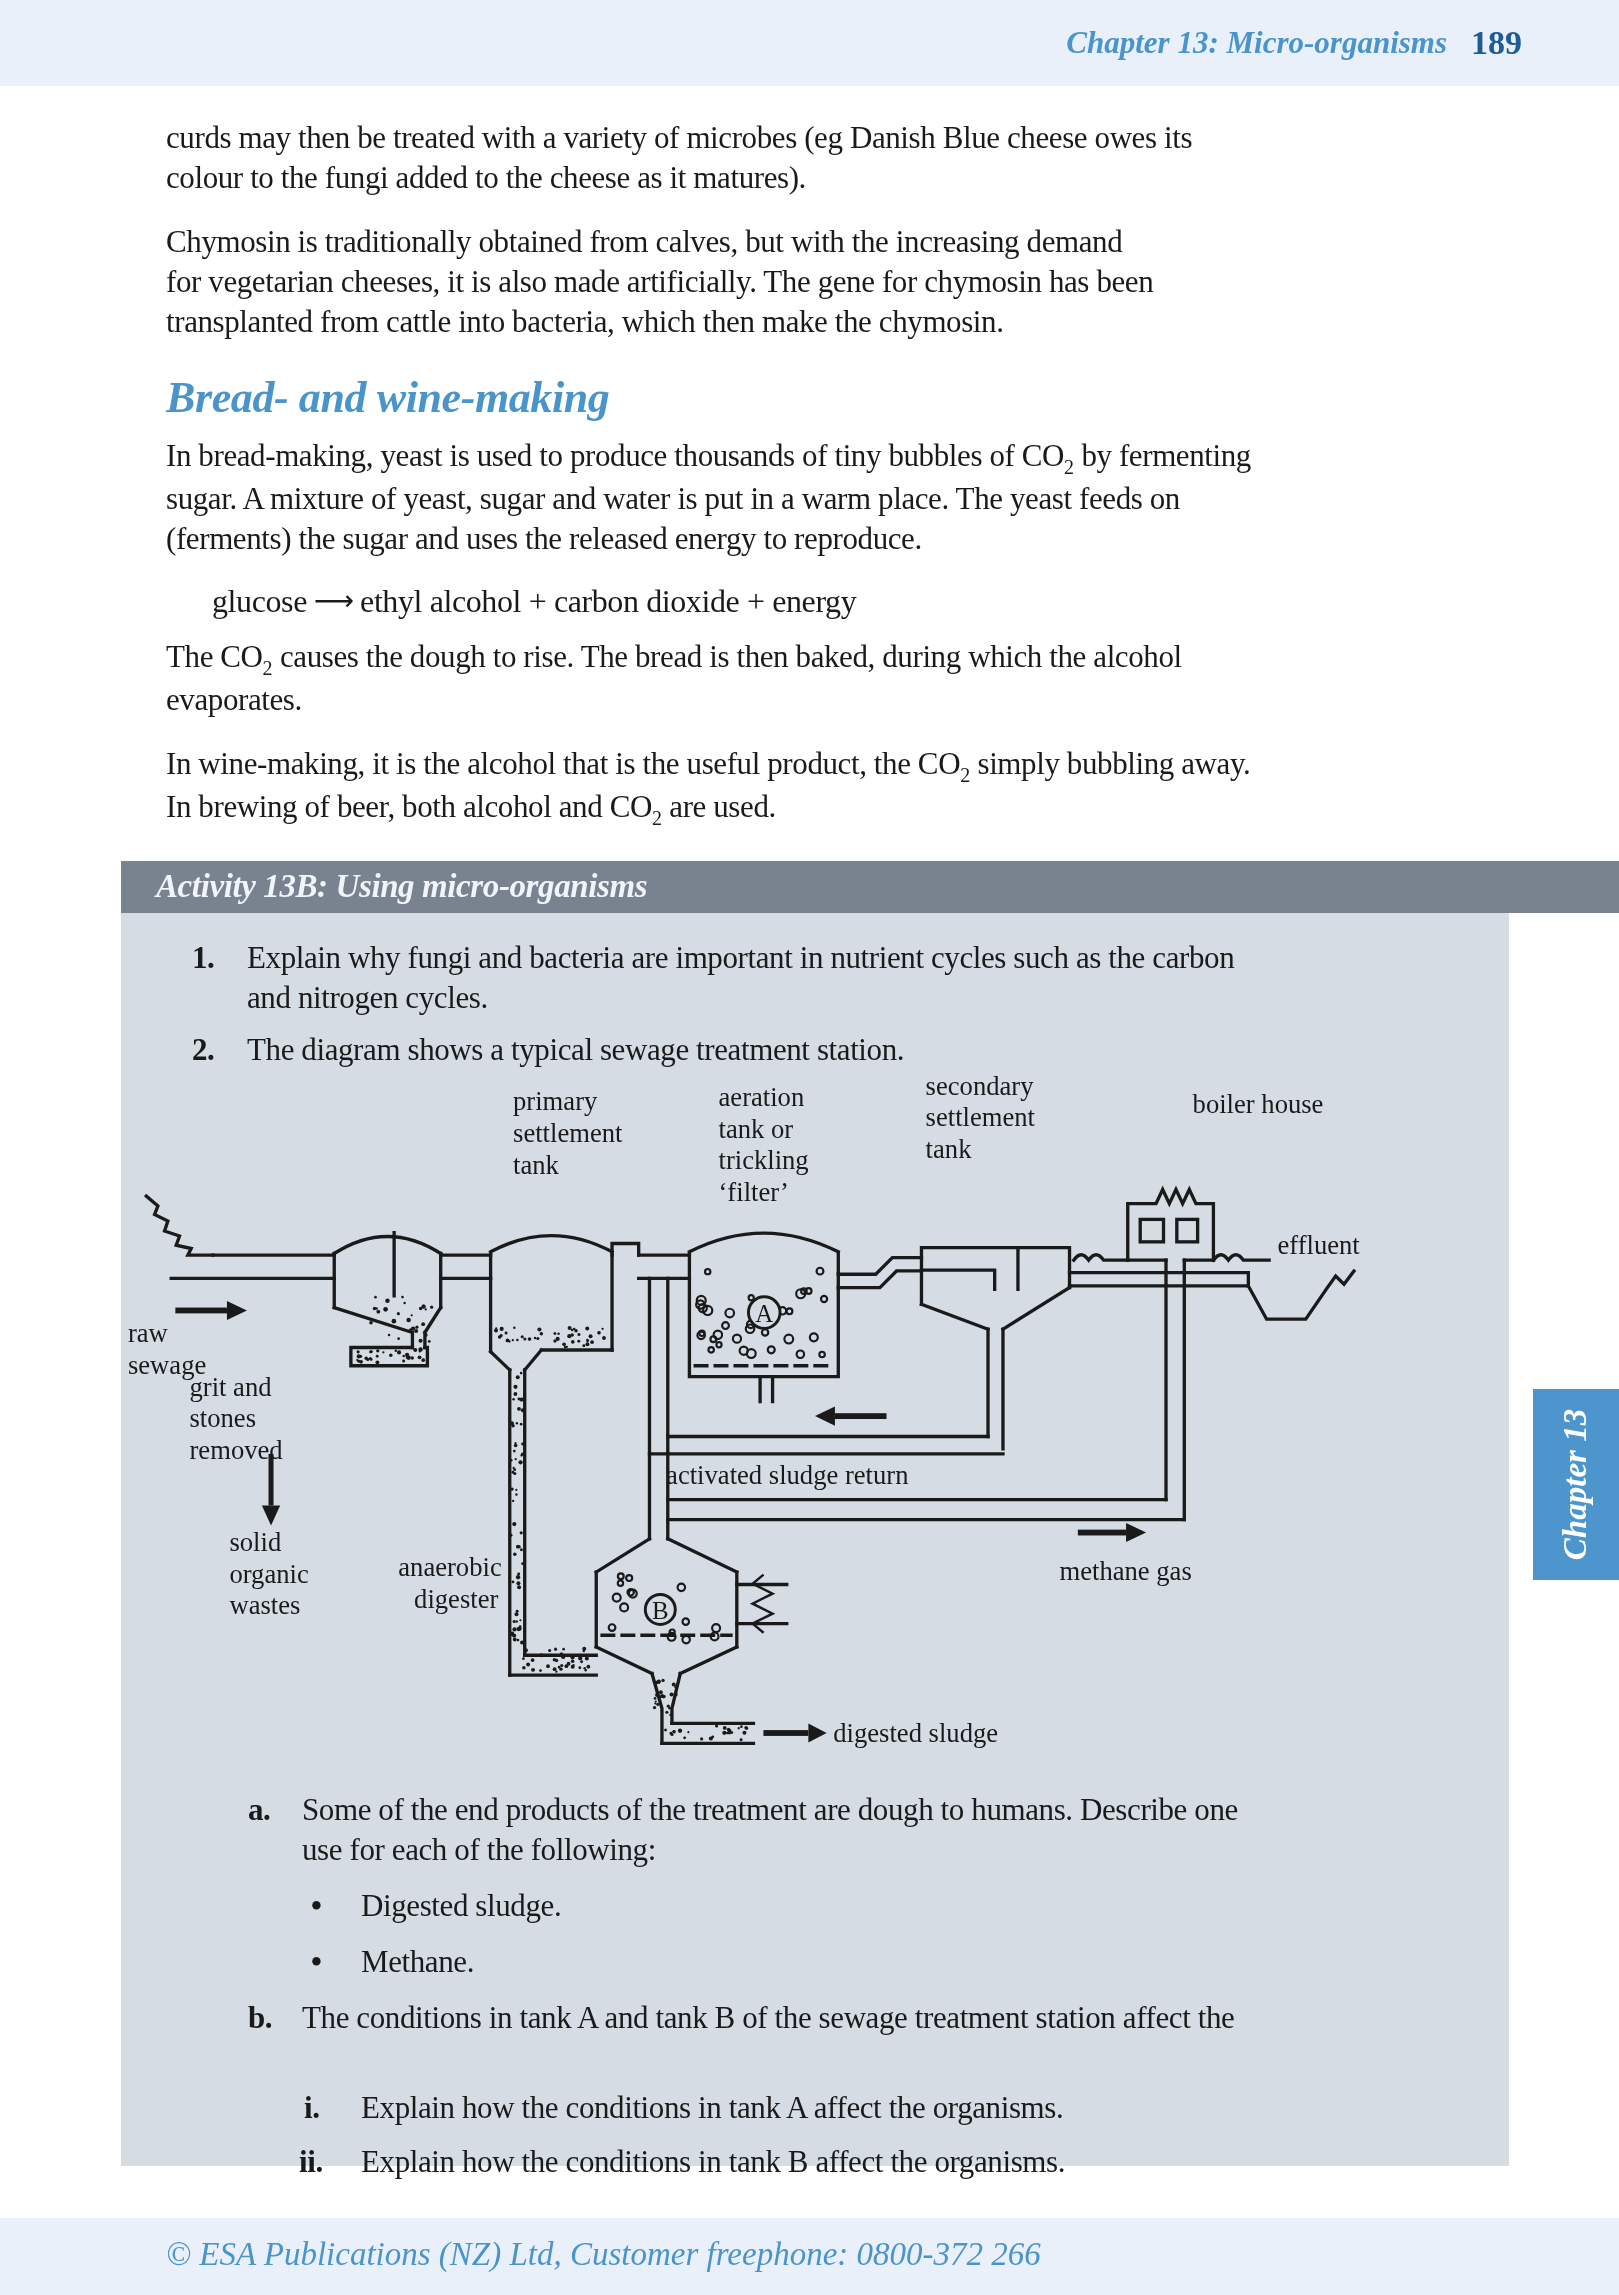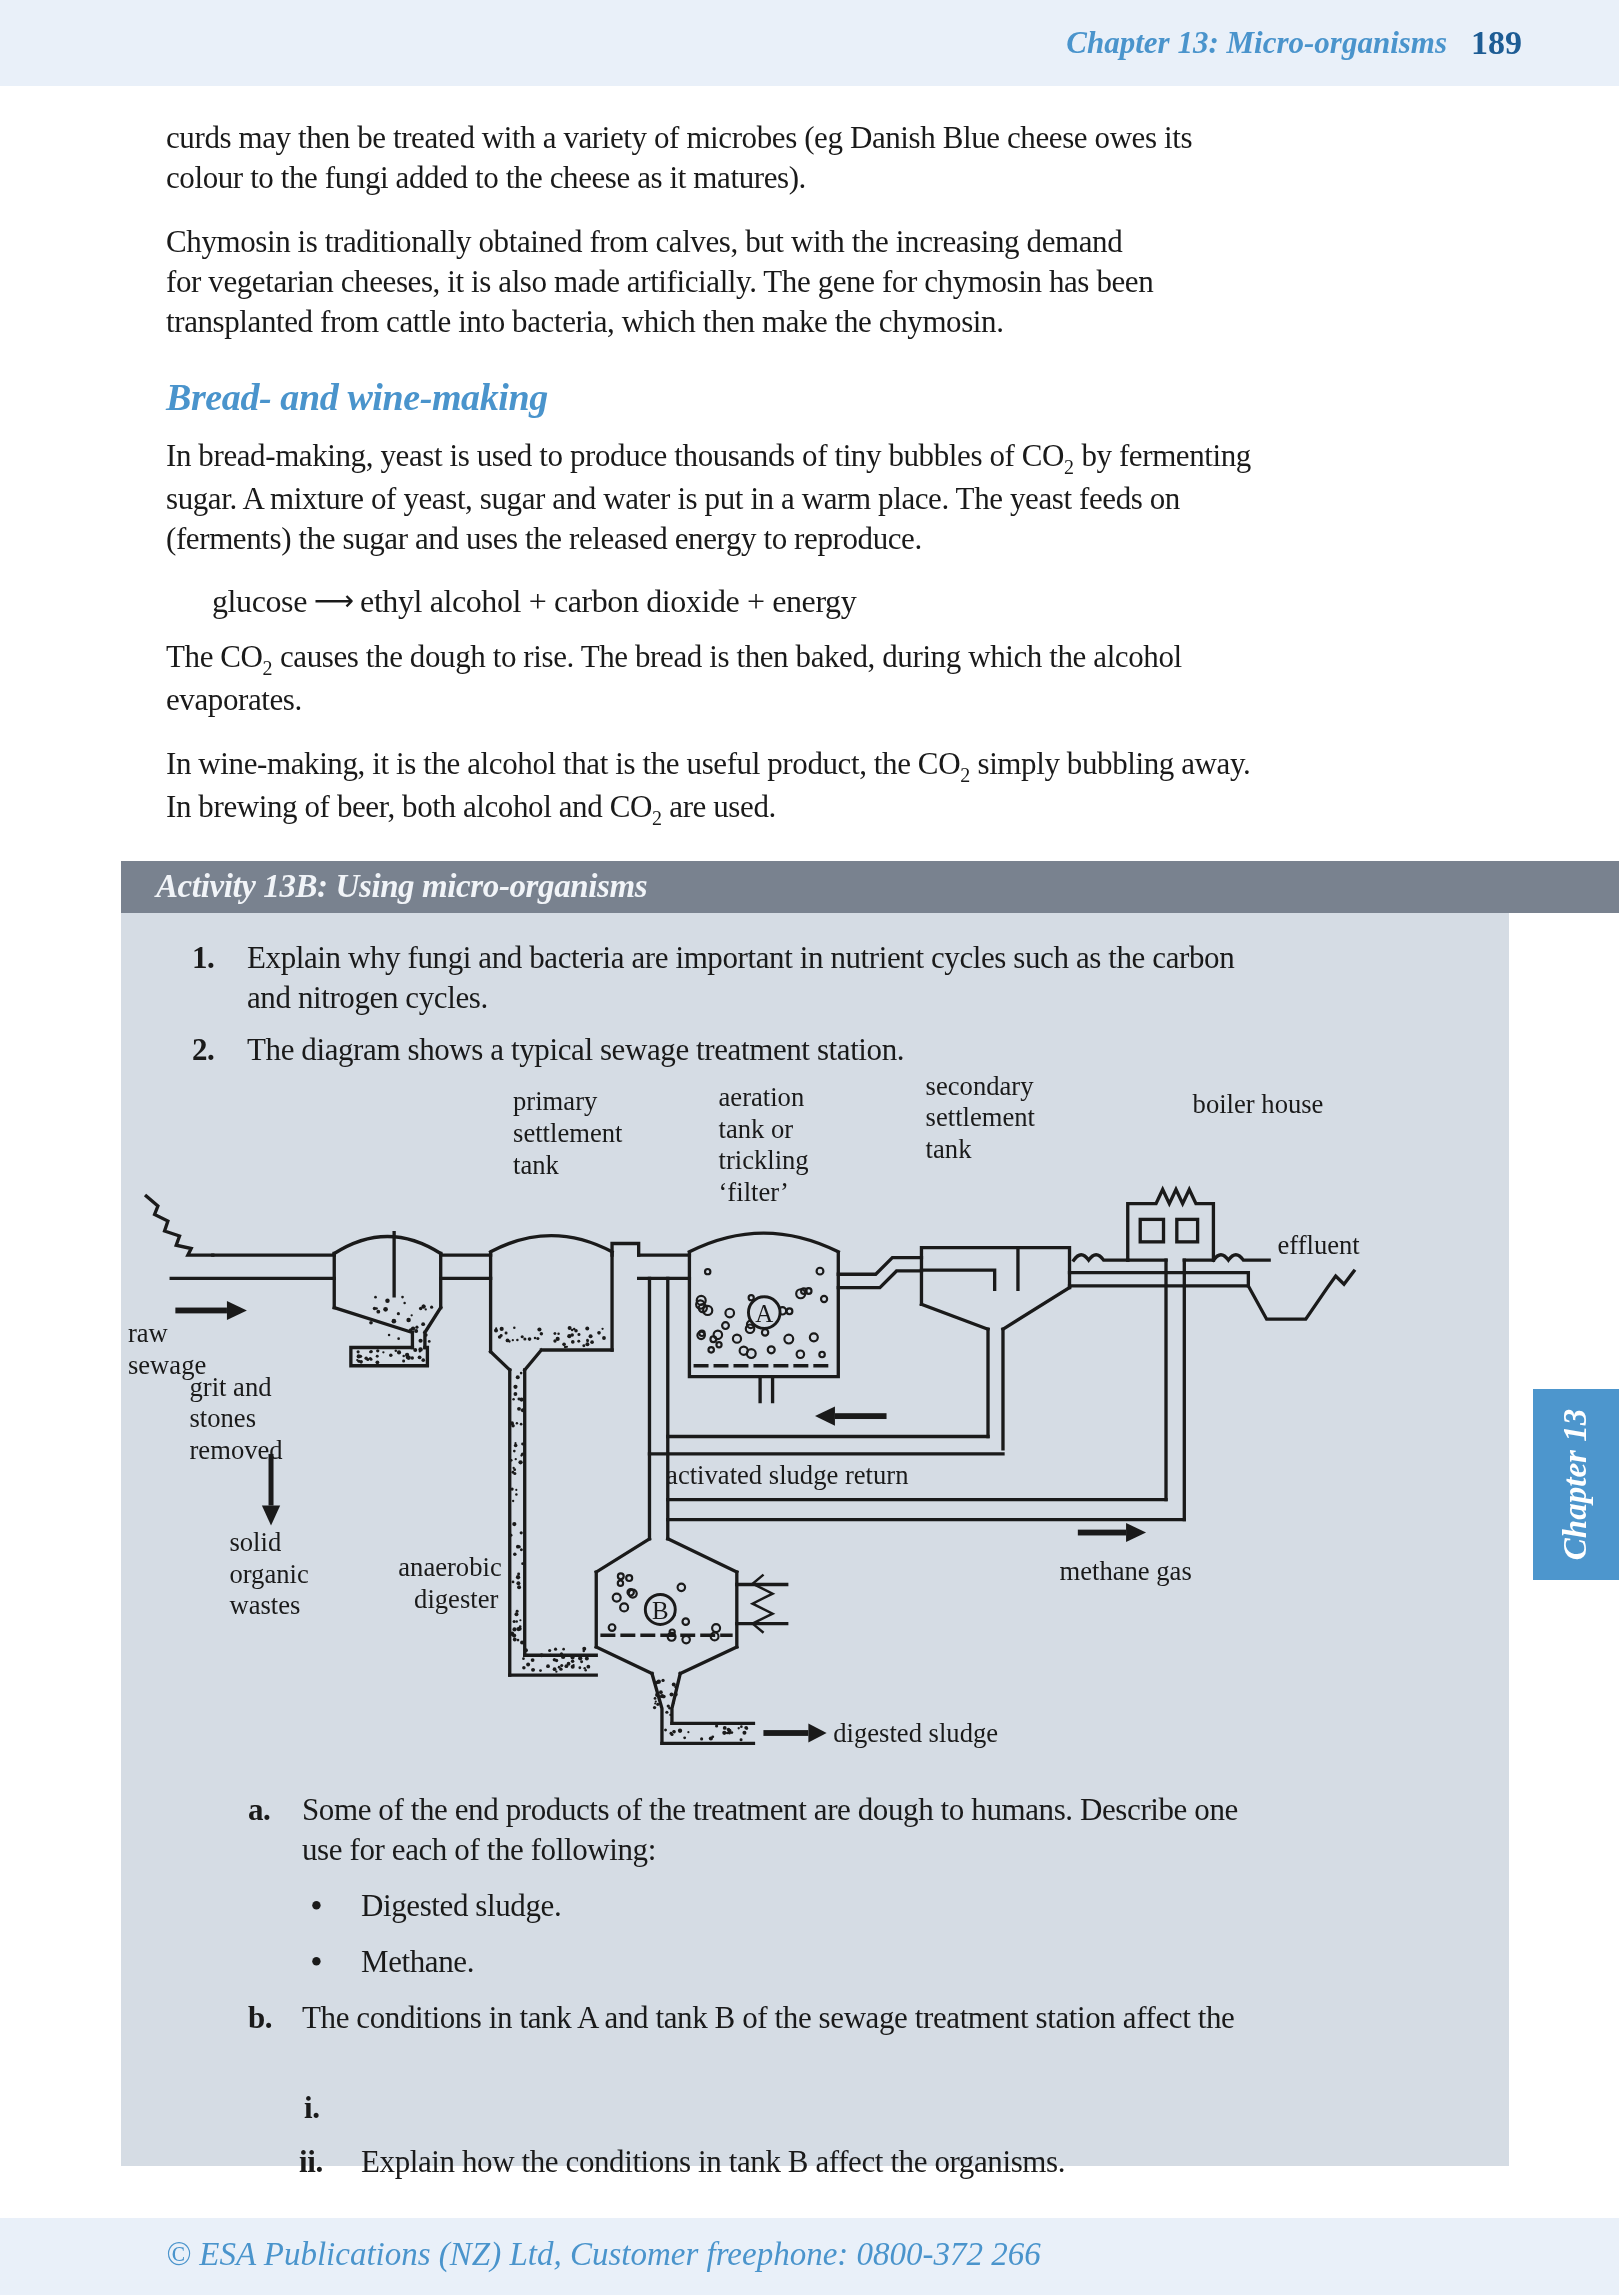--- a/index.html
+++ b/index.html
@@ -6,21 +6,21 @@
   .page{position:relative;width:1619px;height:2295px;background:#ffffff;
         font-family:"Liberation Serif", serif;color:#1a1a1a;overflow:hidden;}
   .band{position:absolute;left:0;width:1619px;background:#e9f0f9;}
   .header-band{top:0;height:86px;display:flex;align-items:center;justify-content:flex-end;
                padding-right:97px;box-sizing:border-box;gap:24px;}
   .chapter-title{font-style:italic;font-weight:bold;font-size:31px;color:#4a94cc;}
   .page-number{font-weight:bold;font-size:34px;color:#1d5c94;}
   .bodyblock{position:absolute;left:166px;width:1298px;font-size:31px;line-height:40px;
              letter-spacing:-0.4px;}
   sub.s2{font-size:20px;vertical-align:baseline;position:relative;top:8.3px;letter-spacing:0;}
-  .section-heading{position:absolute;left:166px;font-size:38px;line-height:43px;
+  .section-heading{position:absolute;left:166px;font-size:44px;line-height:43px;
                    font-weight:bold;font-style:italic;color:#4a94cc;letter-spacing:-0.4px;}
   .equation{position:absolute;left:212px;font-size:32px;line-height:40px;letter-spacing:-0.4px;}
   .eq-arrow{font-family:"DejaVu Sans",sans-serif;font-size:28px;position:relative;top:-1.7px;padding:0 6.7px;}
   .activity{position:absolute;left:121px;top:861px;width:1388px;height:1305px;background:#d5dce4;}
   .activity-bar{position:absolute;left:0;top:0;width:1521px;height:52px;background:#79828f;}
   .activity-bar span{display:block;padding-left:35px;line-height:50px;font-size:33px;
                      font-weight:bold;font-style:italic;color:#f1f4f8;letter-spacing:-0.4px;}
   .q-row{position:absolute;font-size:31px;line-height:40px;letter-spacing:-0.4px;}
   .q-num{position:absolute;font-weight:bold;}
   .diagram-wrap{position:absolute;left:0;top:212px;width:1184px;height:707px;}
@@ -566,20 +566,21 @@
       <span>Methane.</span>
     </div>
 
     <div class="q-row" style="left:181px;top:1137px;width:1181px">
       <span class="q-num" style="left:-54px">b.</span>
       <span>The conditions in tank A and tank B of the sewage treatment station affect the</span><br>
     </div>
 
     <div class="q-row" style="left:240px;top:1227px;width:1115px">
       <span class="q-num" style="left:-57px">i.</span>
+      <span>Explain how the conditions in tank A affect the organisms.</span>
     </div>
 
     <div class="q-row" style="left:240px;top:1281px;width:1115px">
       <span class="q-num" style="left:-62px">ii.</span>
       <span>Explain how the conditions in tank B affect the organisms.</span>
     </div>
   </div>
 
   <div class="tab">
     <span>Chapter 13</span>

